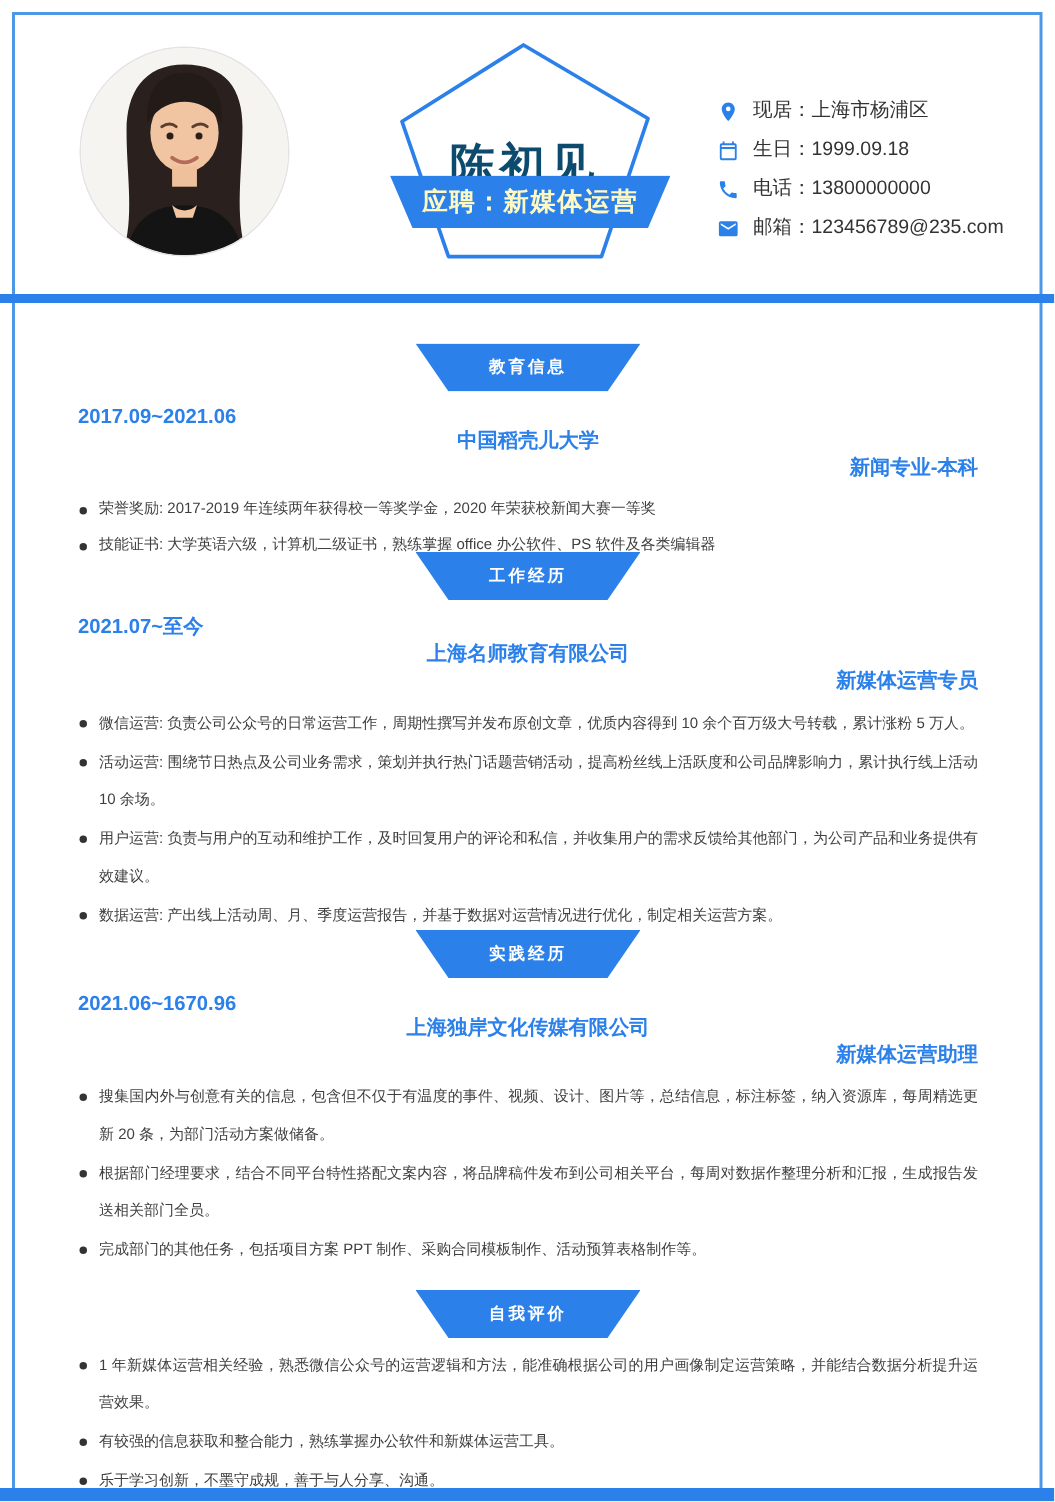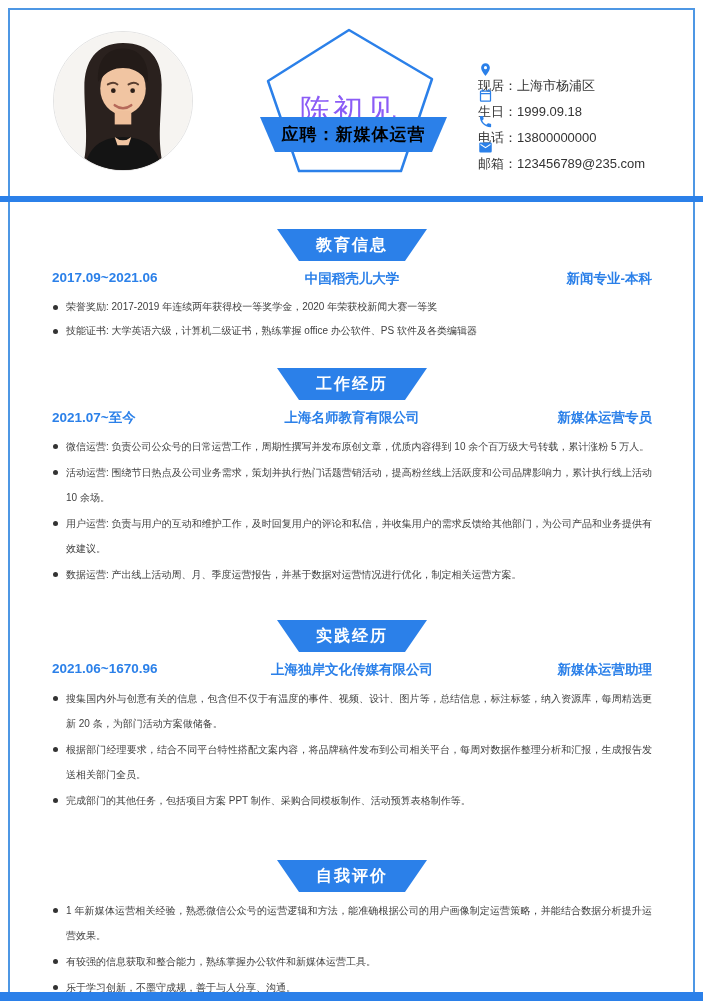--- a/index.html
+++ b/index.html
@@ -25,43 +25,43 @@
   .photo {
     position:absolute; left:53px; top:31px; width:140px; height:140px;
     border-radius:50%; overflow:hidden; border:1px solid #e3e3e3;
     box-shadow:0 0 0 3px #ffffff;
   }
   .photo svg { display:block; width:100%; height:100%; }
   .badge { position:absolute; left:252px; top:24px; width:200px; height:152px; }
   .badge svg.pentagon { position:absolute; left:0; top:0; width:200px; height:152px; }
   .badge .name {
     position:absolute; left:0; top:66px; width:195px; text-align:center;
-    color:#8b5cf6; font-size:30px; font-weight:normal; letter-spacing:3px;
+    color:#0c4a6e; font-size:30px; font-weight:bold; letter-spacing:3px;
   }
   .badge .apply-banner {
     position:absolute; left:8px; top:93px; width:187px; height:35px;
-    background:#2B80E9; color:#000000; font-size:17px; font-weight:bold;
+    background:#2B80E9; color:#fef9c3; font-size:17px; font-weight:bold;
     line-height:35px; text-align:center; letter-spacing:1px;
     clip-path:polygon(0 0, 100% 0, calc(100% - 15px) 100%, 15px 100%);
   }
   .contact { position:absolute; left:478px; top:62px; }
-  .contact-row { display:flex; align-items:flex-start; height:20px; margin-bottom:6px;flex-direction:column; }
+  .contact-row { display:flex; align-items:flex-end; height:20px; margin-bottom:6px; }
   .contact-row svg { width:15px; height:15px; margin-right:9px; flex:none; }
   .contact-row .ctext { font-size:13px; color:#333333; white-space:nowrap; }
   .contact-row .clabel { font-weight:normal; }
   
   .section { position:absolute; left:52px; width:600px; }
   .sec-banner {
     width:150px; height:32px; margin:0 auto; background:#2B80E9;
-    color:#ffffff; font-size:16px; font-weight:bold; line-height:32px;
+    color:#ffffff; font-size:11px; font-weight:bold; line-height:32px;
     text-align:center; letter-spacing:2px;
     clip-path:polygon(0 0, 100% 0, calc(100% - 22px) 100%, 22px 100%);
   }
   .sec-row {
-    display:flex; margin-top:9px; color:#2B80E9; font-size:13.5px; font-weight:bold;
+    display:flex; margin-top:9px; color:#2B80E9; font-size:13.5px; font-weight:bold;flex-direction:column;
   }
   .sec-row span { flex:1; white-space:nowrap; }
   .sec-row .period { text-align:left; }
   .sec-row .org { text-align:center; }
   .sec-row .role { text-align:right; }
   ul.bullets { list-style:none; margin-top:7px; }
   ul.bullets li {
     position:relative; padding-left:14px; font-size:10px; color:#3F3F3F;
     line-height:25px; margin-bottom:1px; text-align:justify;
   }

